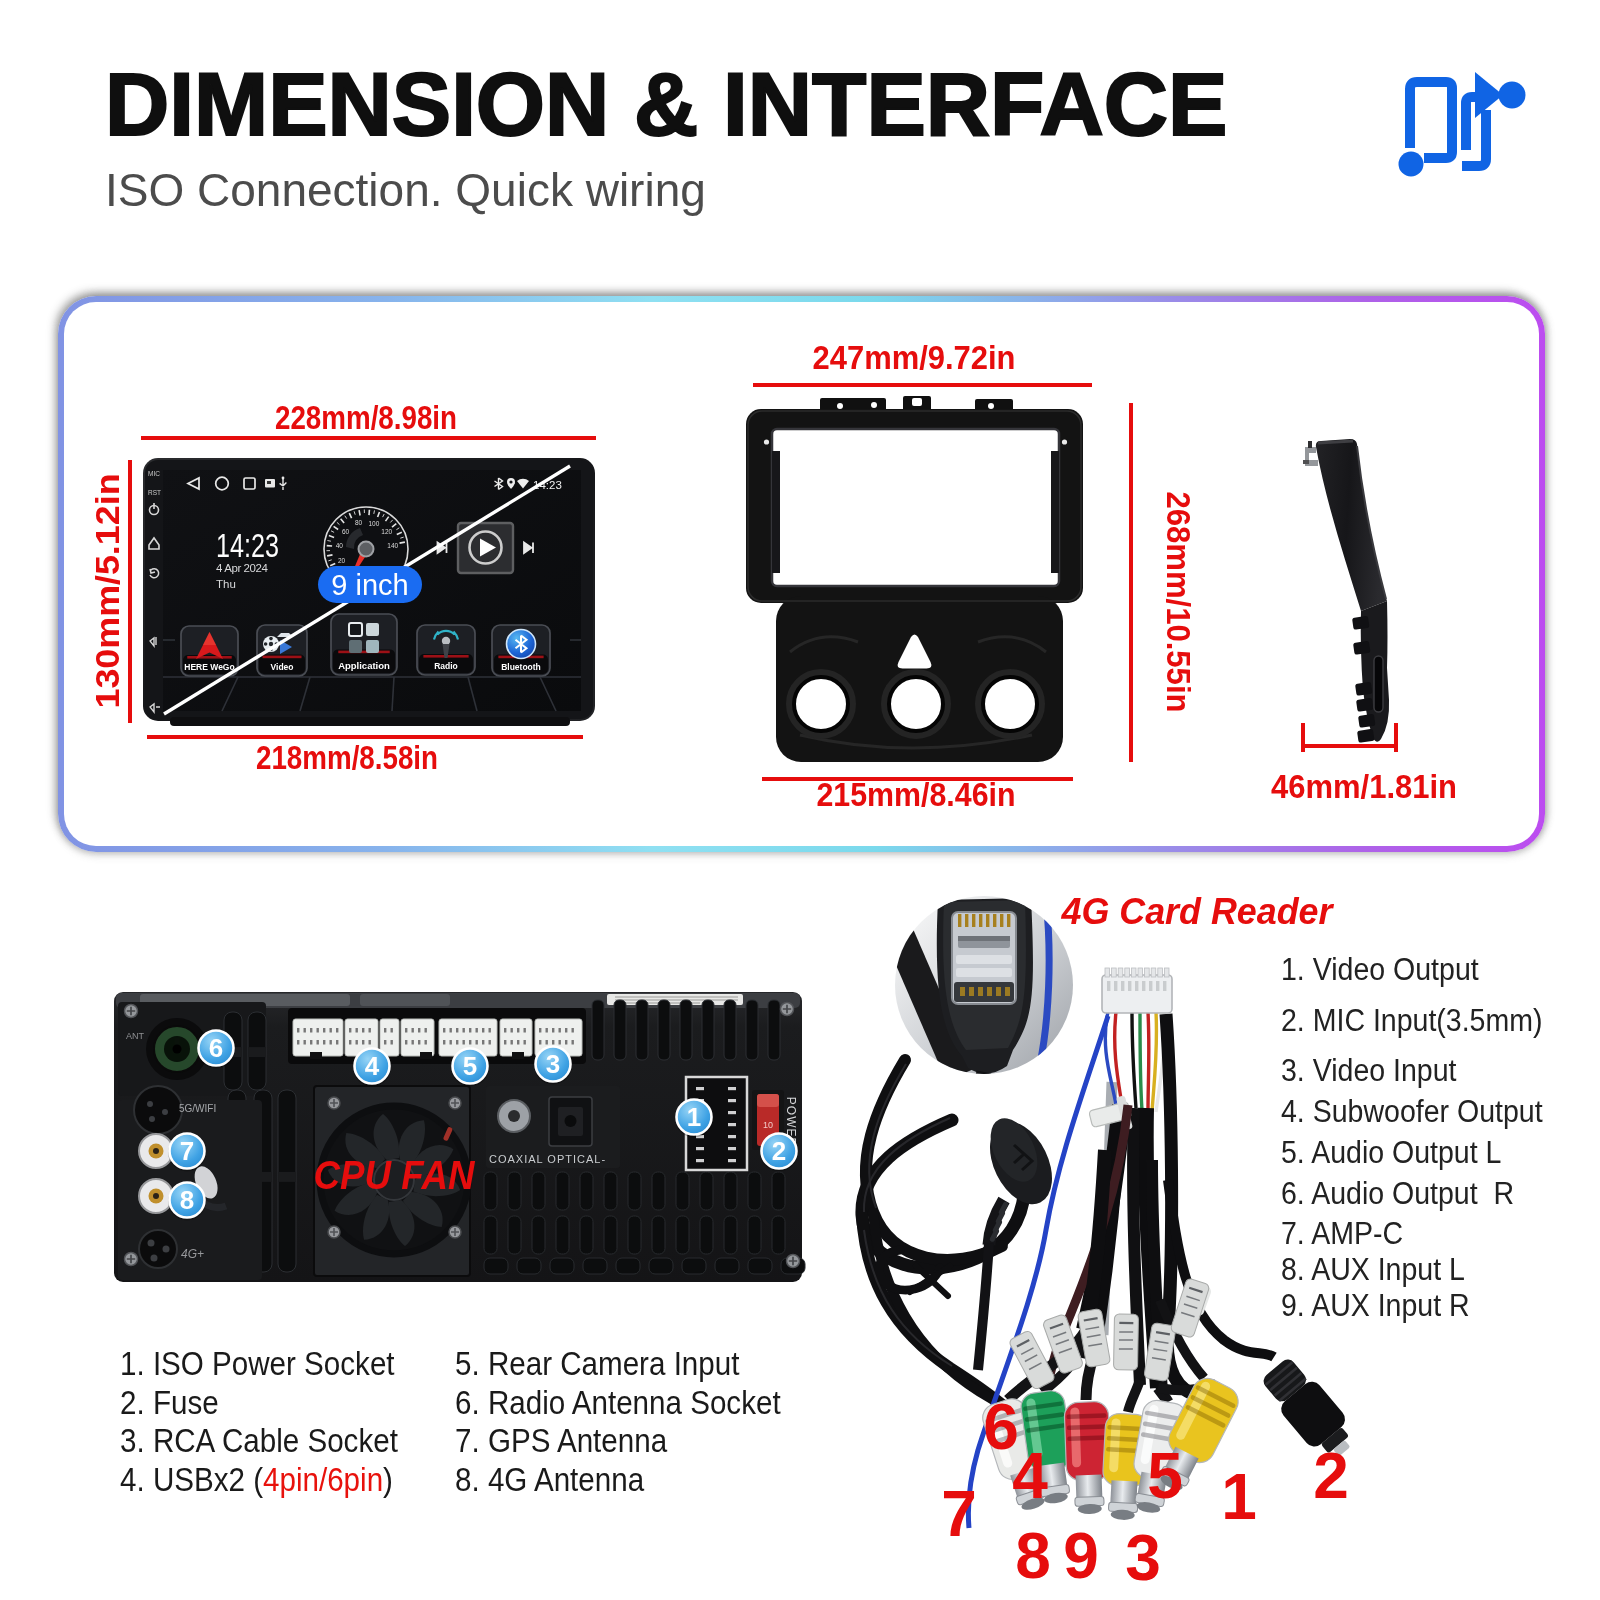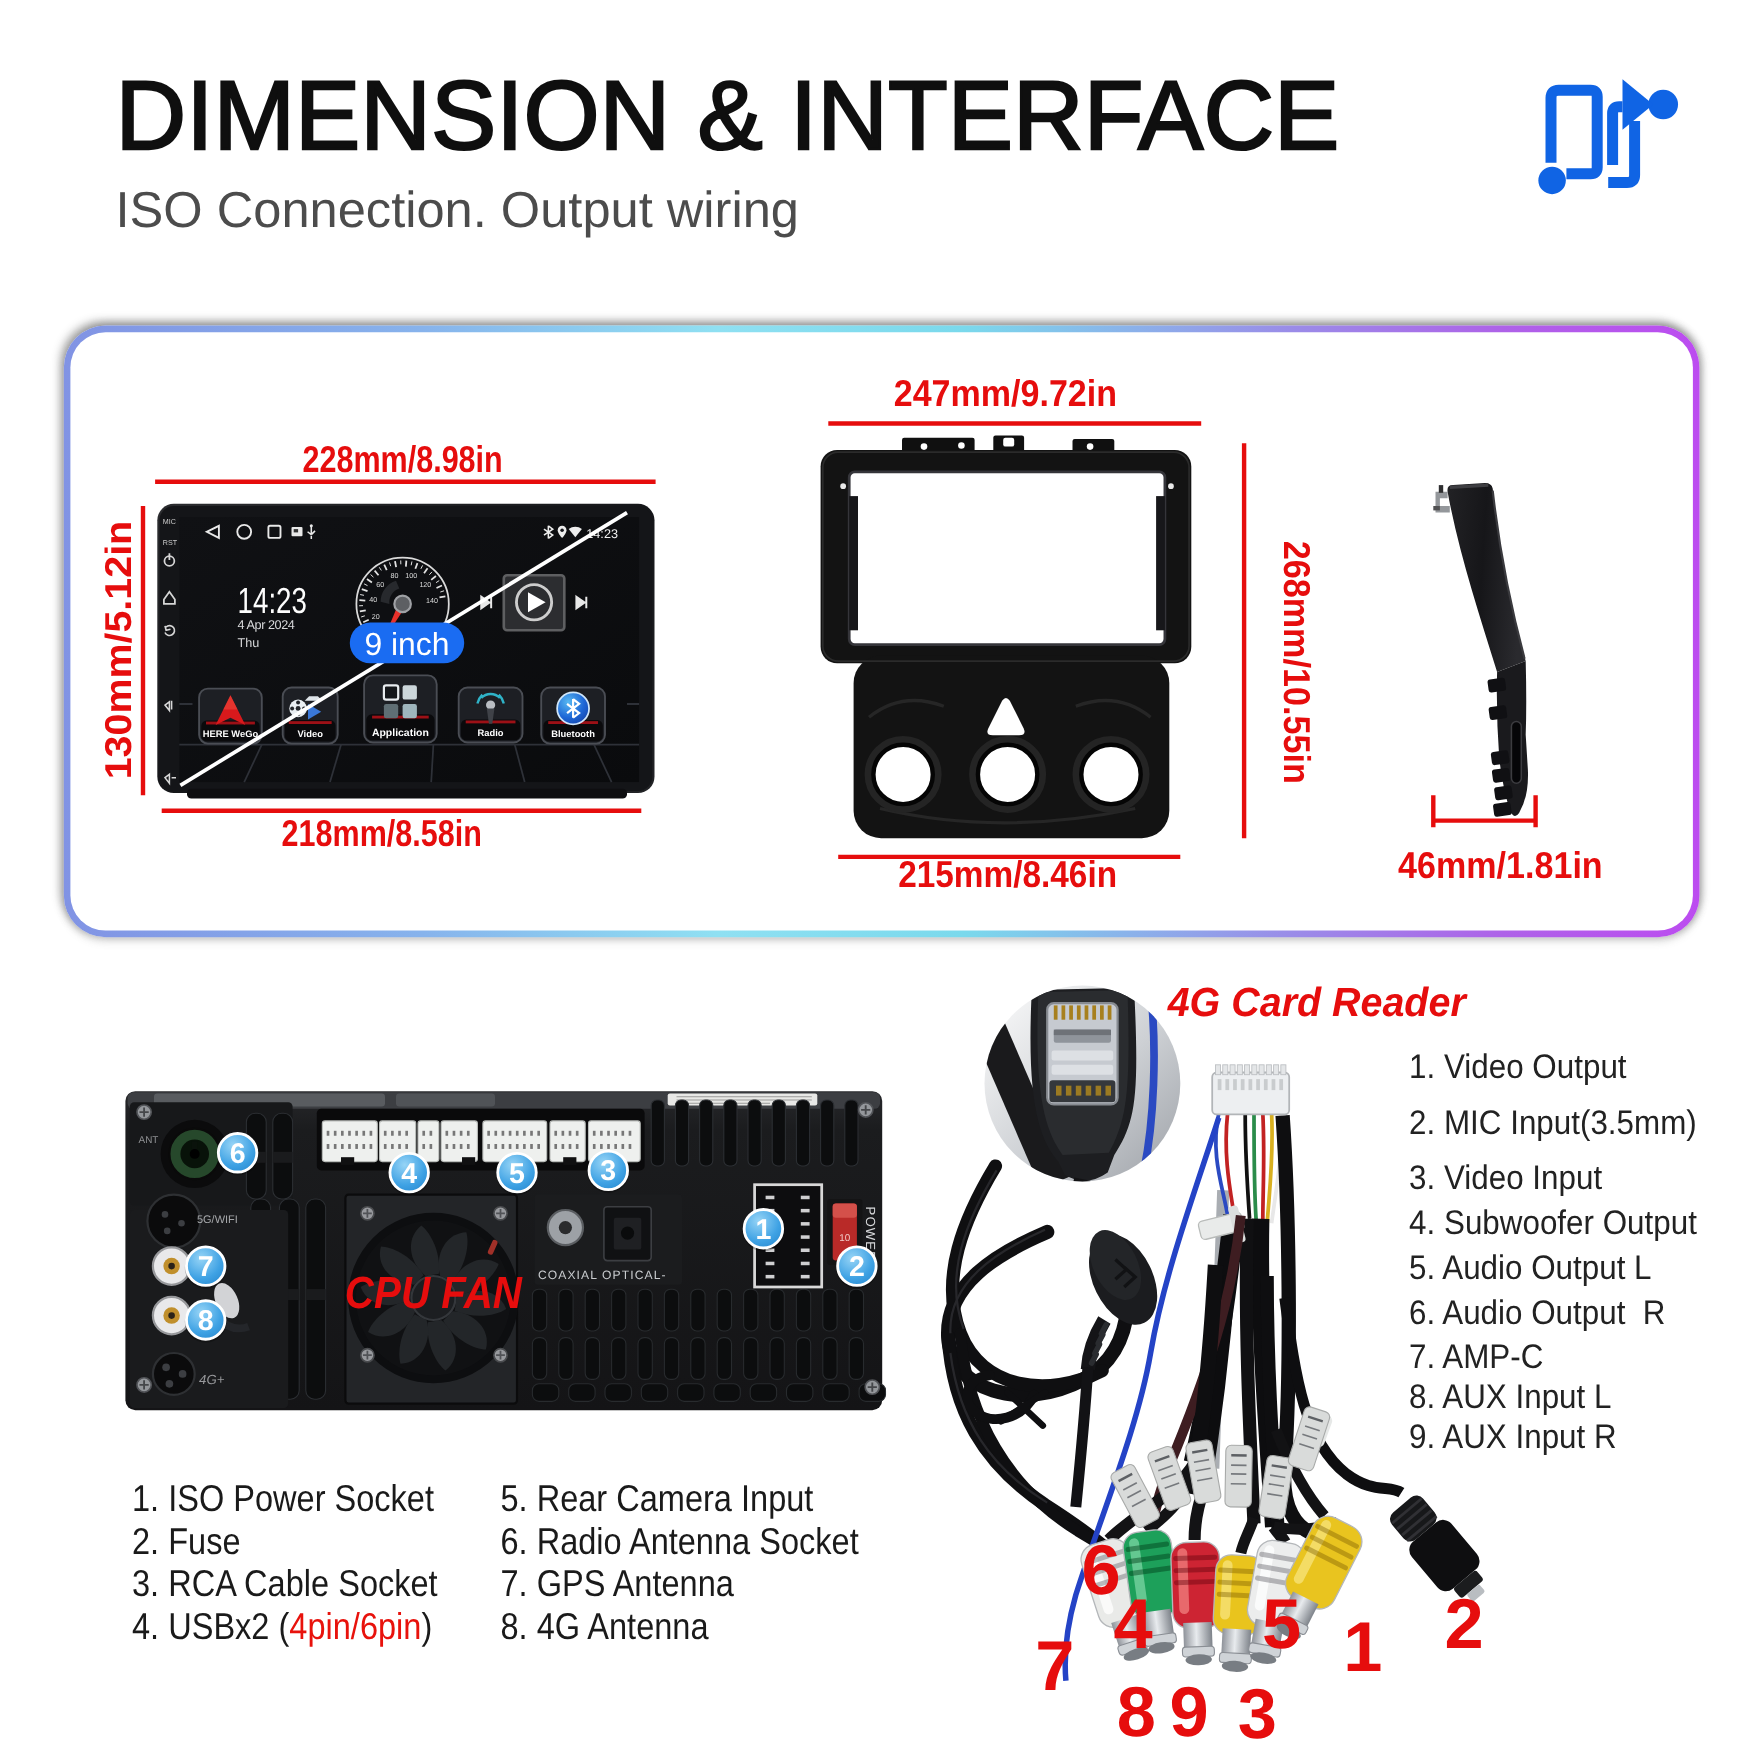--- a/index.html
+++ b/index.html
@@ -1,20 +1,20 @@
 <!DOCTYPE html>
 <html><head><meta charset="utf-8">
 <style>
   html,body{margin:0;padding:0;background:#fff;width:1600px;height:1600px;overflow:hidden;}
   body{font-family:"Liberation Sans",sans-serif;position:relative;}
   .abs{position:absolute;}
 </style></head>
 <body>
-<div class="abs" style="left:105px;top:53px;font-size:89px;font-weight:normal;color:#0f0f0f;letter-spacing:0px;-webkit-text-stroke:2.1px #0f0f0f;white-space:nowrap;transform-origin:0 0;" id="ttl">DIMENSION &amp; INTERFACE</div>
-<div class="abs" style="left:105px;top:163px;font-size:46px;color:#4c4c4c;white-space:nowrap;" id="sub">ISO Connection. Output wiring</div>
+<div class="abs" style="left:105px;top:53px;font-size:89px;font-weight:bold;color:#0f0f0f;letter-spacing:0px;-webkit-text-stroke:2.1px #0f0f0f;white-space:nowrap;transform-origin:0 0;" id="ttl">DIMENSION &amp; INTERFACE</div>
+<div class="abs" style="left:105px;top:163px;font-size:46px;color:#4c4c4c;white-space:nowrap;" id="sub">ISO Connection. Quick wiring</div>
 <svg class="abs" style="left:1395px;top:66px;width:135px;height:120px" viewBox="1395 66 135 120">
   <g fill="none" stroke="#1064e4" stroke-width="10">
     <path d="M1410,148 V89 Q1410,82 1417,82 H1446 Q1452,82 1452,88 V152 Q1452,158 1446,158 H1424"></path>
     <path d="M1466,150 V103 Q1466,97 1472,97 H1475"></path>
     <path d="M1486,110 V159 Q1486,166 1479,166 H1462"></path>
   </g>
   <circle cx="1411" cy="164" r="12.5" fill="#1064e4"></circle>
   <circle cx="1512" cy="95" r="13.5" fill="#1064e4"></circle>
   <polygon points="1475,72 1475,118 1503,95" fill="#1064e4"></polygon>
 </svg>

